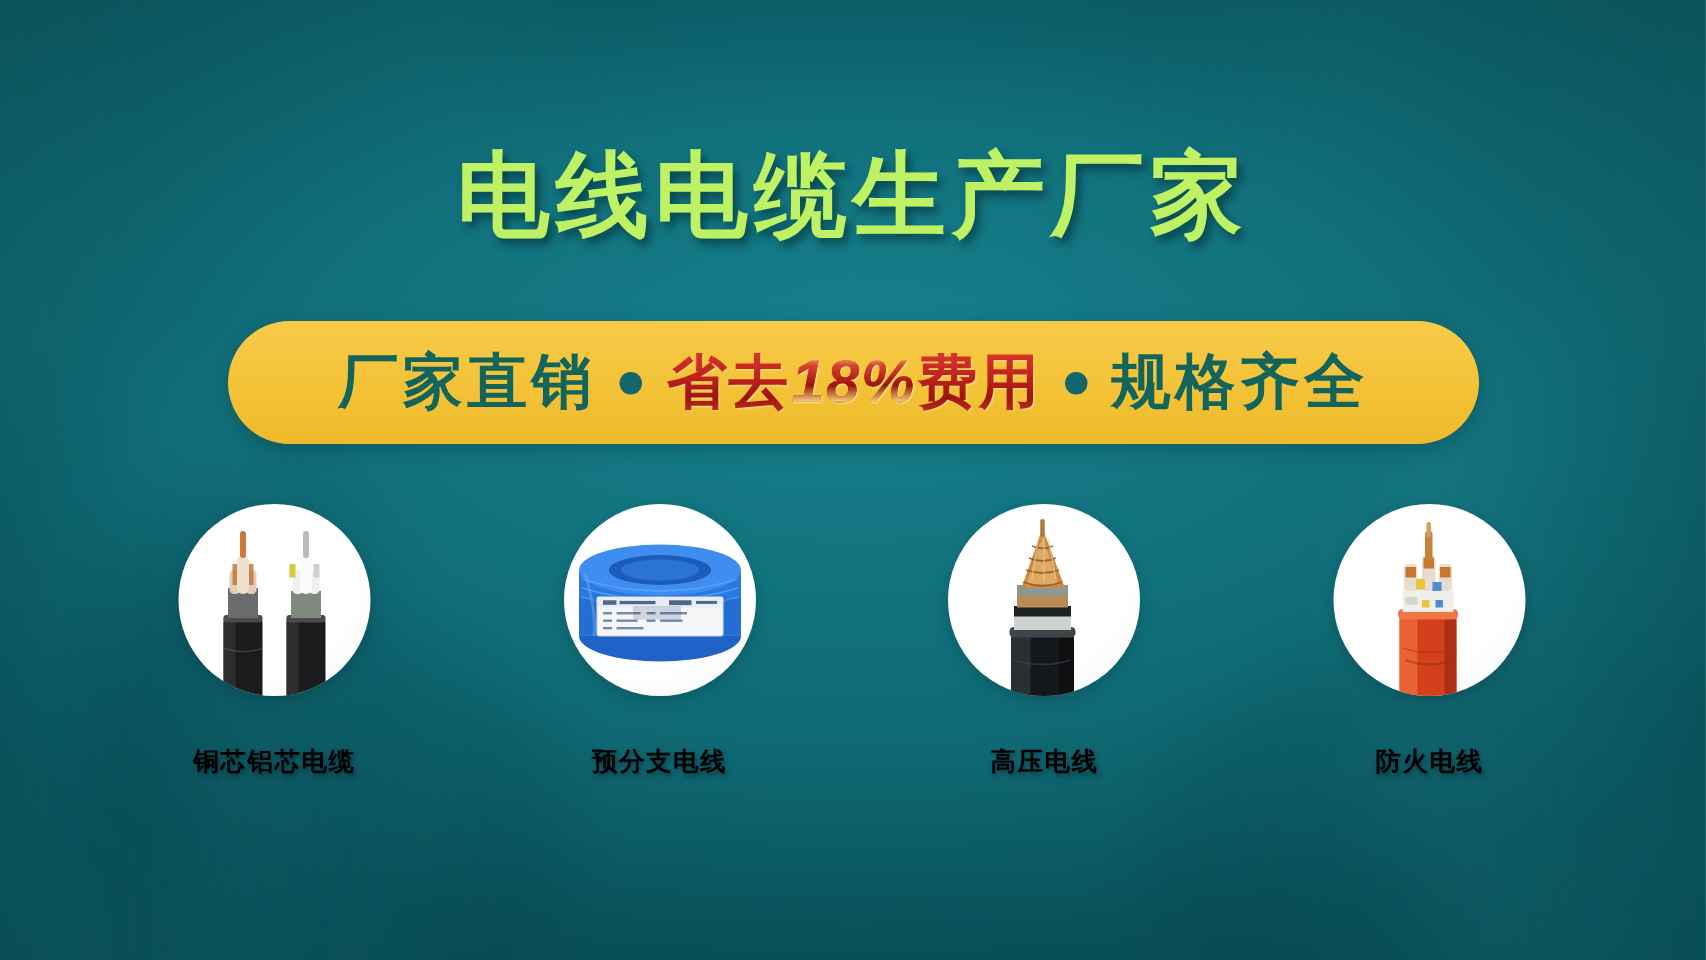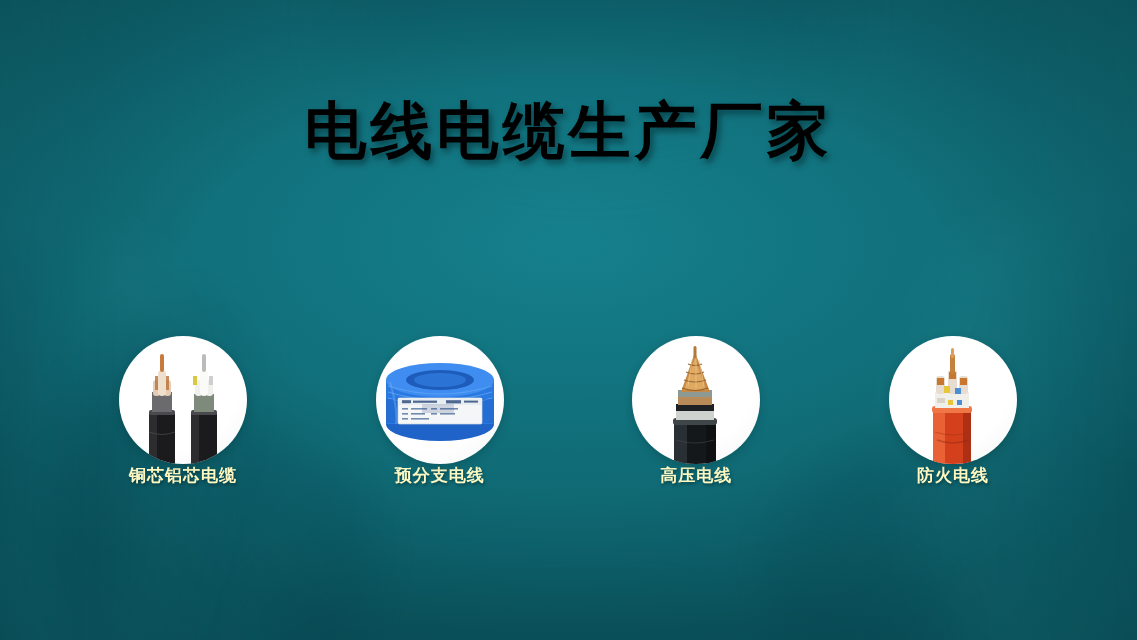--- a/index.html
+++ b/index.html
@@ -84,21 +84,21 @@
 
   
   .headline {
     position: absolute;
     left: 0; right: 0;
     top: 100px;
     text-align: center;
     font-size: 62px;
     line-height: 1;
     font-weight: 700;
-    color: #000000;
+    color: #bef264;
     letter-spacing: 4px;
     text-shadow: 3px 4px 6px rgba(0,32,38,0.55);
     white-space: nowrap;
   }
 
   
   .banner {
     position: absolute;
     left: 152px;
     top: 214px;
@@ -176,24 +176,24 @@
     overflow: hidden;
     display: flex;
     align-items: flex-end;
     justify-content: center;
   }
   .art {
     position: absolute;
     inset: 0;
   }
   .plabel {
-    margin-top: 0;
+    margin-top: 32px;
     font-size: 17px;
     font-weight: 700;
-    color: #fef9c3;
+    color: #000000;
     letter-spacing: 1px;
     white-space: nowrap;
     text-shadow: 1px 2px 3px rgba(0,30,36,0.5);
   }
 </style>
 </head>
 <body>
 
 <div id="stage">
 
@@ -204,20 +204,27 @@
   <div class="bg-fold fold-l4"></div>
   <div class="bg-fold fold-r1"></div>
   <div class="bg-fold fold-r2"></div>
   <div class="bg-fold fold-r3"></div>
   <div class="bg-fold fold-c1"></div>
   <div class="bg-fold fold-c2"></div>
   <div class="bg-vignette"></div>
 
   <div class="headline">电线电缆生产厂家</div>
 
+  <div class="banner">
+    <span class="banner-text">厂家直销</span>
+    <span class="banner-dot"></span>
+    <span class="banner-highlight"><span>省去</span><span class="pct">18%</span><span>费用</span></span>
+    <span class="banner-dot"></span>
+    <span class="banner-text">规格齐全</span>
+  </div>
 
   <div class="products">
 
     <div class="product">
       <div class="bubble">
         <svg class="art" viewBox="0 0 128 128">
           <g>
             <rect x="30" y="76" width="26" height="56" rx="3" fill="#1b1b1d"></rect>
             <rect x="30" y="76" width="8" height="56" fill="#343438" opacity="0.7"></rect>
             <rect x="30" y="74" width="26" height="5" rx="2" fill="#4a4a4e"></rect>

